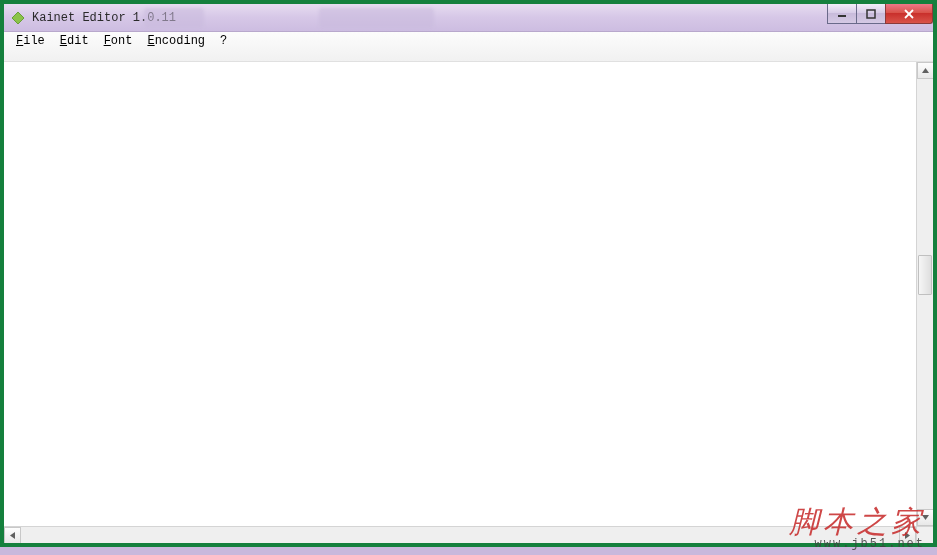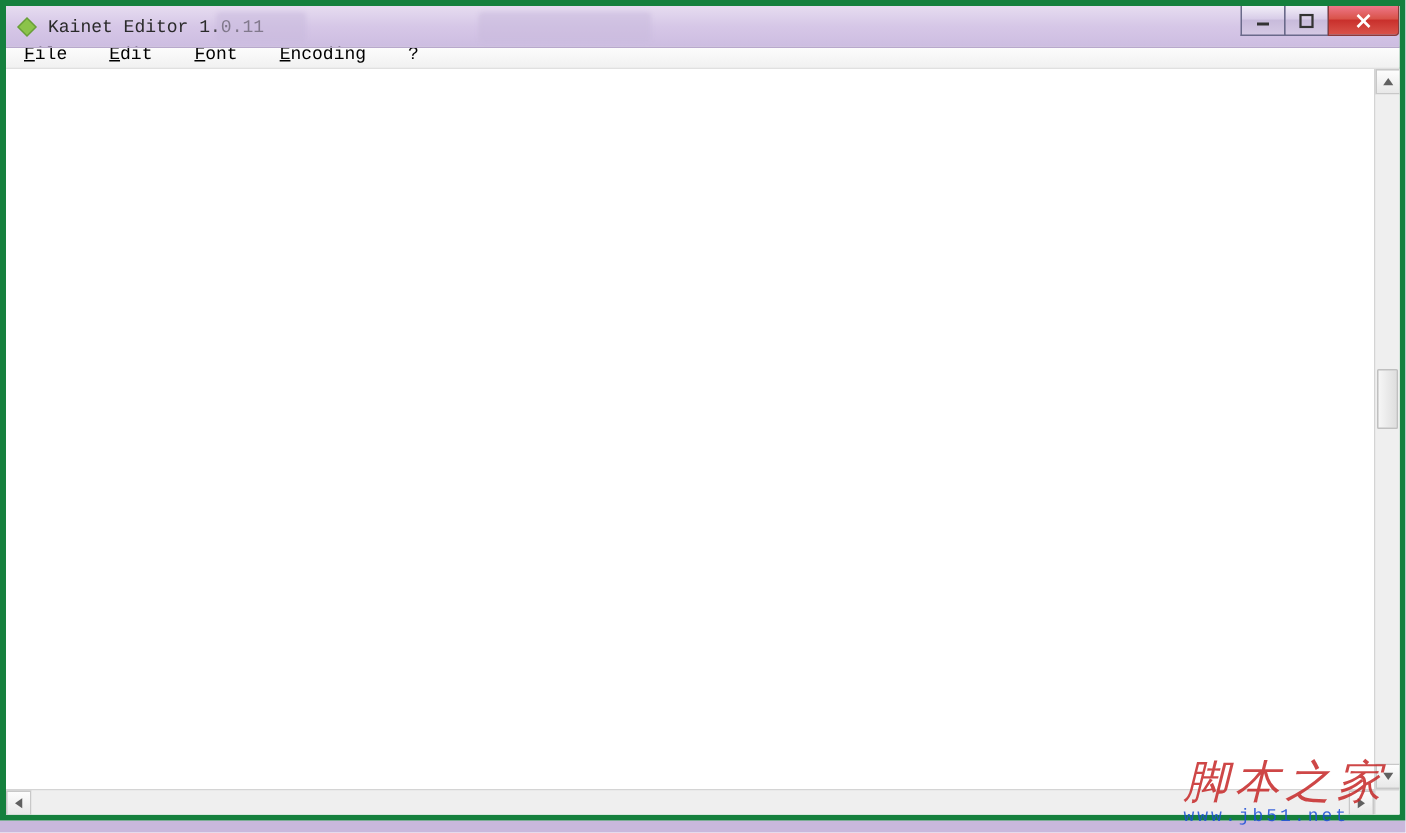--- a/index.html
+++ b/index.html
@@ -72,27 +72,27 @@
     }
     .win-btn.close {
       width: 48px;
       background: linear-gradient(to bottom, #e78 0%, #d9534a 45%, #c9302c 50%, #d9534a 100%);
       color: #fff;
       border-color: #8a3a3a;
       border-bottom-right-radius: 3px;
     }
     .win-btn.close svg, .win-btn svg { display: block; }
     .menubar {
-      height: 14px;
+      height: 30px;
       background: linear-gradient(to bottom, #fcfcfc, #f1f1f1);
       border-bottom: 1px solid #e0e0e0;
       display: flex;
-      align-items: flex-end;
+      align-items: flex-start;
       padding: 0 8px;
-      gap: 20px;
+      gap: 7px;
     }
     .menu-item {
       color: #000;
       cursor: pointer;
       padding: 2px 4px;
     }
     .menu-item .ul { text-decoration: underline; }
     .content-area {
       flex: 1;
       position: relative;
@@ -151,36 +151,36 @@
       position: absolute;
       left: 1px; right: 1px;
       top: 41%; height: 40px;
       background: linear-gradient(to right,#f6f6f6,#dedede);
       border: 1px solid #c0c0c0;
       border-radius: 1px;
     }
     .watermark {
       position: absolute;
       right: 12px; bottom: 4px;
-      text-align: left;
+      text-align: right;
       pointer-events: none;
     }
     .wm-main {
       font-family: "STKaiti","KaiTi","SimSun",serif;
       font-size: 30px;
       color: #c62828;
       font-style: italic;
       letter-spacing: 4px;
       line-height: 1;
       opacity: 0.85;
     }
     .wm-sub {
       font-family: "Courier New", monospace;
       font-size: 12px;
-      color: #1d4ed8;
+      color: #404040;
       letter-spacing: 2px;
       opacity: 0.85;
     }
   </style>
 </head>
 <body>
 
 <div class="window">
   <div class="titlebar">
     <span class="app-icon">

